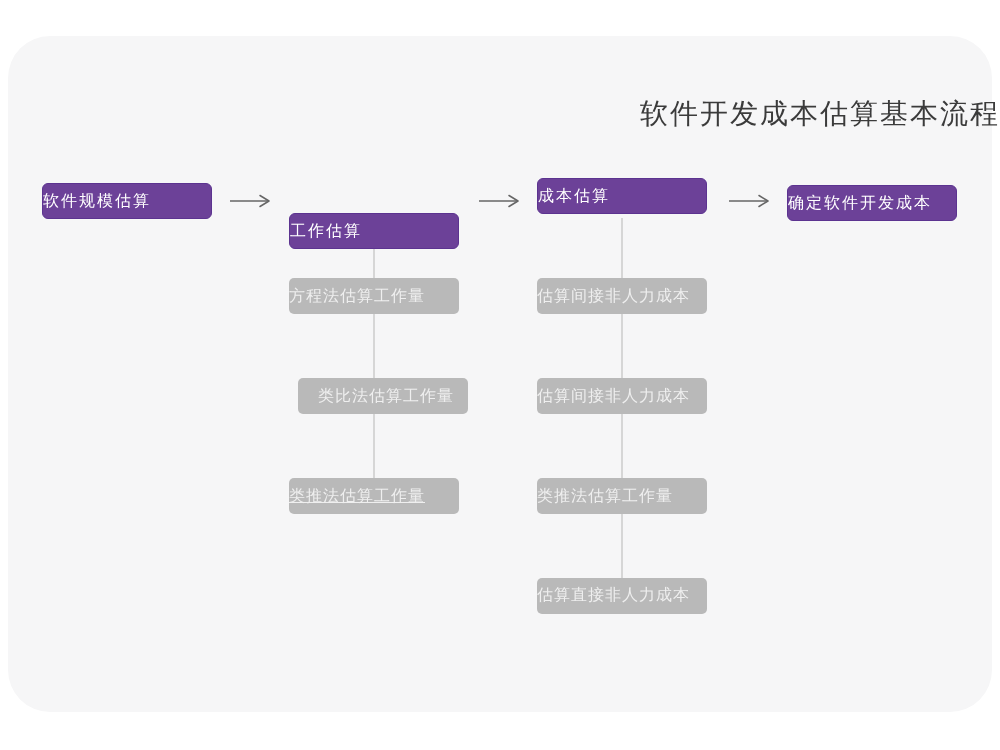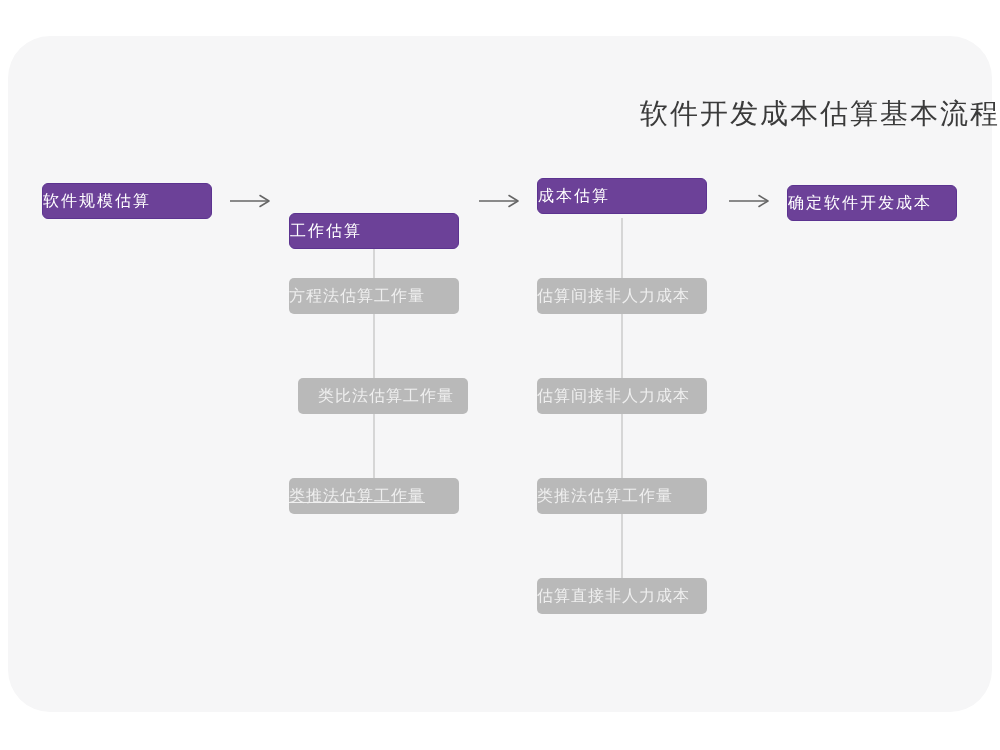--- a/index.html
+++ b/index.html
@@ -117,13 +117,13 @@
 
 <div class="node purple" style="left:787px; top:185px;">确定软件开发成本</div>
 
 <div class="node gray" style="left:289px; top:278px;">方程法估算工作量</div>
 <div class="node gray" style="left:298px; top:378px;padding-left:20px;">类比法估算工作量</div>
 <div class="node gray" style="left:289px; top:478px;text-decoration:underline;">类推法估算工作量</div>
 
 <div class="node gray" style="left:537px; top:278px;">估算间接非人力成本</div>
 <div class="node gray" style="left:537px; top:378px;">估算间接非人力成本</div>
 <div class="node gray" style="left:537px; top:478px;">类推法估算工作量</div>
-<div class="node gray" style="left:537px; top:578px;">估算直接非人力成本</div>
+<div class="node gray" style="left:537px; top:578px;font-family:Liberation Mono, monospace;">估算直接非人力成本</div>
 
 </body></html>

